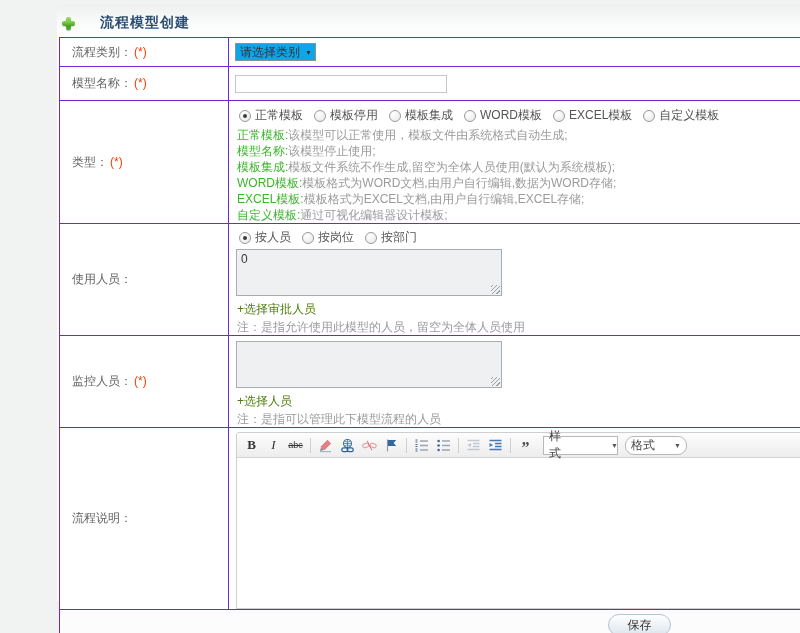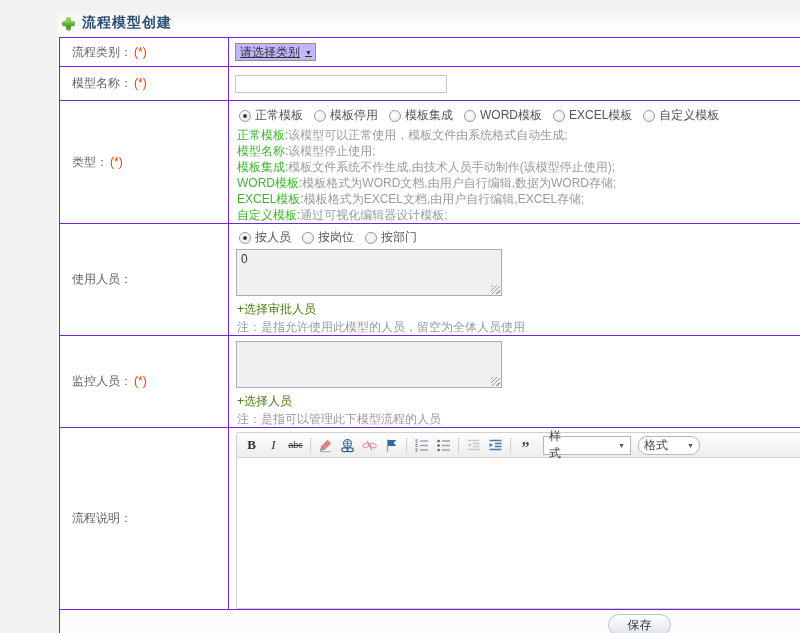--- a/index.html
+++ b/index.html
@@ -15,21 +15,21 @@
     position:absolute; left:57px; top:5px; width:762px; height:596px;
     background:linear-gradient(180deg,#eef0f0 0,#fafbfb 18px,#ffffff 34px);
   }
   
   .title-bar{ height:27px; display:flex; align-items:center; gap:7px; padding:9px 0 0 5px; }
   .plus-icon{ position:relative; width:13px; height:13px; display:inline-block; }
   .plus-icon::before{ content:""; position:absolute; left:4px; top:0; width:5px; height:13px;
     background:linear-gradient(#9ade62,#3f9c1d); border-radius:2px; box-shadow:0 1px 1px rgba(0,0,0,.25); }
   .plus-icon::after{ content:""; position:absolute; top:4px; left:0; height:5px; width:13px;
     background:linear-gradient(#8bd456,#47a323); border-radius:2px; box-shadow:0 1px 1px rgba(0,0,0,.15); }
-  .page-title{ font-size:14px; font-weight:bold; color:#2b4d72; letter-spacing:1px; }
+  .page-title{ font-size:14px; font-weight:bold; color:#2b4d72; letter-spacing:1px;margin-left:18px; }
 
   
   table.form-table{
     position:absolute; left:2px; top:32px; width:760px;
     border-collapse:collapse; table-layout:fixed; background:#fff;
   }
   table.form-table td{ border:1px solid #6d28d9; vertical-align:middle; }
   td.label-cell{ width:169px; padding-left:12px; color:#646464; }
   td.content-cell{ padding-left:6px; }
   tr.r1 td{ height:29px; }
@@ -38,22 +38,22 @@
   tr.r4 td{ height:81px; }
   tr.r5 td{ height:86px; }
   tr.r6 td{ height:182px; }
   tr.r7 td{ height:31px; }
   tr.r3 td.content-cell, tr.r4 td.content-cell, tr.r5 td.content-cell, tr.r6 td.content-cell{ vertical-align:top; }
   .req{ color:#ff3c00; margin-left:2px; }
 
   
   .fake-select{
     display:inline-flex; align-items:center; justify-content:space-between;
-    min-width:68px; height:18px; border:1px solid #8f8f8f; background:#c4b5fd;
-    padding:0 3px 0 4px; color:#333; cursor:default;text-decoration:underline;
+    min-width:68px; height:18px; border:1px solid #8f8f8f; background:#0ea5e9;
+    padding:0 3px 0 4px; color:#333; cursor:default;
   }
   .fake-select .caret{ font-size:7px; color:#333; margin-left:5px; }
   .text-input{
     width:212px; height:18px; border:1px solid #c6c6c6; background:#fff;
     font-family:"Liberation Sans",sans-serif; font-size:12px; padding:0 3px; color:#333;
   }
 
   
   .radio-row{ display:flex; align-items:center; gap:11px; margin:6px 0 3px 4px; }
   .radio-opt{ display:inline-flex; align-items:center; color:#555; cursor:default; }
@@ -92,21 +92,21 @@
   .tb-sep{ width:1px; height:15px; background:#cfcfcf; margin:0 3px; flex:none; }
   .tb-bold{ font-family:"Liberation Serif",serif; font-weight:bold; font-size:13px; color:#333; }
   .tb-italic{ font-family:"Liberation Serif",serif; font-style:italic; font-size:13px; color:#333; }
   .tb-strike{ font-size:9px; color:#333; text-decoration:line-through; letter-spacing:0;text-align:right; }
   .tb-quote{ font-family:"Liberation Serif",serif; font-weight:bold; font-size:16px; color:#4a4a4a; line-height:10px; padding-top:6px;}
   .tb-select{
     height:19px; display:inline-flex; align-items:center; justify-content:space-between;
     background:#fff; border:1px solid #b8b8b8; padding:0 5px; color:#474747; margin-left:6px; flex:none;
   }
   .tb-select .caret{ font-size:7px; color:#555; margin-left:10px; }
-  .tb-select.styles{ width:88px;gap:40px; }
+  .tb-select.styles{ width:75px;gap:40px; }
   .tb-select.format{ width:62px;border-radius:9px; }
   .editor-body{ height:150px; background:#fff; }
 
   
   tr.r7 td{ position:relative; background:#fcfcfd; }
   .save-btn{
     position:absolute; left:548px; top:4px; width:63px; height:22px;
     border:1px solid #b9c3cc; border-radius:11px;
     background:linear-gradient(#ffffff,#dde5ec);
     font-family:"Liberation Sans",sans-serif; font-size:12px; color:#333; cursor:pointer;
@@ -173,21 +173,21 @@
                 <span>EXCEL模板</span>
               </span>
           <span class="radio-opt">
                 <span class="radio"></span>
                 <span>自定义模板</span>
               </span>
         </div>
         <div class="desc-block">
           <div class="desc-line"><span class="term">正常模板:</span><span>该模型可以正常使用，模板文件由系统格式自动生成;</span></div>
           <div class="desc-line"><span class="term">模型名称:</span><span>该模型停止使用;</span></div>
-          <div class="desc-line"><span class="term">模板集成:</span><span>模板文件系统不作生成,由技术人员手动制作(该模型停止使用);</span></div>
+          <div class="desc-line"><span class="term">模板集成:</span><span>模板文件系统不作生成,留空为全体人员使用(默认为系统模板);</span></div>
           <div class="desc-line"><span class="term">WORD模板:</span><span>模板格式为WORD文档,由用户自行编辑,数据为WORD存储;</span></div>
           <div class="desc-line"><span class="term">EXCEL模板:</span><span>模板格式为EXCEL文档,由用户自行编辑,EXCEL存储;</span></div>
           <div class="desc-line"><span class="term">自定义模板:</span><span>通过可视化编辑器设计模板;</span></div>
         </div>
       </td>
     </tr>
 
     <tr class="r4">
       <td class="label-cell">
         <span>使用人员：</span>

